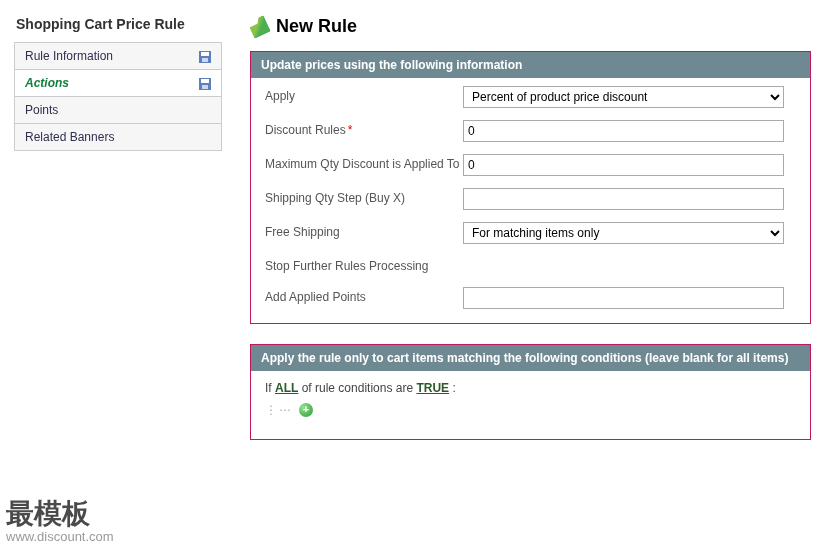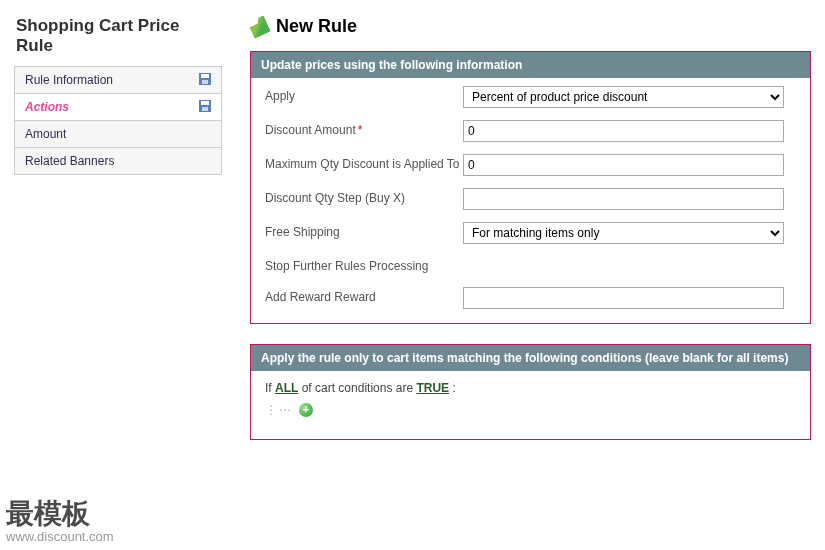--- a/index.html
+++ b/index.html
@@ -10,42 +10,42 @@
     color: #333;
     background: #fff;
     width: 825px;
     height: 550px;
     position: relative;
   }
   .wrap { display: flex; padding: 12px 14px 0 14px; }
   .sidebar { width: 208px; flex-shrink: 0; }
   .sidebar h3 {
     margin: 0 0 6px 0;
-    font-size: 17px;
+    font-size: 14px;
     font-weight: bold;
     color: #333;
     padding: 4px 2px;
   }
   .tabs { border: 1px solid #ccc; border-bottom: none; }
   .tab {
     display: flex;
     justify-content: space-between;
-    align-items: flex-start;
+    align-items: flex-end;
     padding: 6px 10px;
     border-bottom: 1px solid #ccc;
     background: #f6f6f6;
     cursor: pointer;
     color: #2f2f4f;
     font-size: 12px;
   }
   .tab.active {
     background: #fff;
     font-weight: bold;
     font-style: italic;
-    color: #ec4899;
+    color: #15803d;
   }
   .tab .disk {
     width: 12px; height: 12px;
     display: inline-flex; align-items:center; justify-content:center;
   }
   .main { flex: 1; padding-left: 28px; }
   .page-title {
     display: flex; align-items: center; gap: 8px;
     margin: 4px 0 14px 0;
   }
@@ -142,21 +142,21 @@
         <span>Actions</span>
         <span class="disk">
             <svg width="12" height="12" viewBox="0 0 12 12">
               <rect x="0" y="0" width="12" height="12" fill="#5b7fbf"></rect>
               <rect x="2" y="1" width="8" height="4" fill="#fff"></rect>
               <rect x="3" y="7" width="6" height="4" fill="#cbd7ee"></rect>
             </svg>
           </span>
       </div>
       <div class="tab">
-        <span>Amount</span>
+        <span>Points</span>
       </div>
       <div class="tab">
         <span>Related Banners</span>
       </div>
     </div>
   </div>
 
   <div class="main">
     <div class="page-title">
       <span class="ticon"></span>
@@ -169,67 +169,67 @@
       <div class="form-row">
         <label>Apply</label>
         <div class="control">
           <select>
             <option>Percent of product price discount</option>
           </select>
         </div>
       </div>
 
       <div class="form-row">
-        <label><span>Discount Amount</span><span class="req">*</span></label>
+        <label><span>Discount Rules</span><span class="req">*</span></label>
         <div class="control">
           <input type="text" value="0" style="">
         </div>
       </div>
 
       <div class="form-row">
         <label>Maximum Qty Discount is Applied To</label>
         <div class="control">
           <input type="text" value="0" style="">
         </div>
       </div>
 
       <div class="form-row">
-        <label>Discount Qty Step (Buy X)</label>
+        <label>Shipping Qty Step (Buy X)</label>
         <div class="control">
           <input type="text" value="" style="">
         </div>
       </div>
 
 
       <div class="form-row">
         <label>Free Shipping</label>
         <div class="control">
           <select>
             <option>For matching items only</option>
           </select>
         </div>
       </div>
 
       <div class="form-row">
         <label>Stop Further Rules Processing</label>
       </div>
 
       <div class="form-row">
-        <label>Add Reward Reward</label>
+        <label>Add Applied Points</label>
         <div class="control">
           <input type="text" value="" style="">
         </div>
       </div>
     </div>
 
     <div class="fieldset">
       <div class="fieldset-head">Apply the rule only to cart items matching the following conditions (leave blank for all items)</div>
       <div class="cond-body">
         <div class="cond-text">
-          <span>If </span><span class="ul">ALL</span><span>  of cart conditions are </span><span class="ul">TRUE</span><span> :</span>
+          <span>If </span><span class="ul">ALL</span><span>  of rule conditions are </span><span class="ul">TRUE</span><span> :</span>
         </div>
         <div class="add-row">
           <span class="dots">⋮⋯</span>
           <span class="add-btn">+</span>
         </div>
       </div>
     </div>
   </div>
 </div>
 

